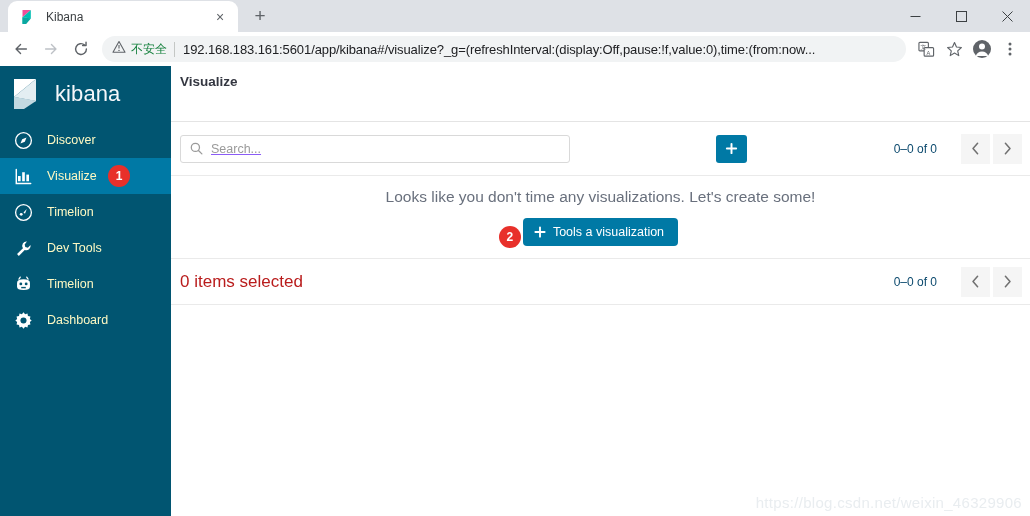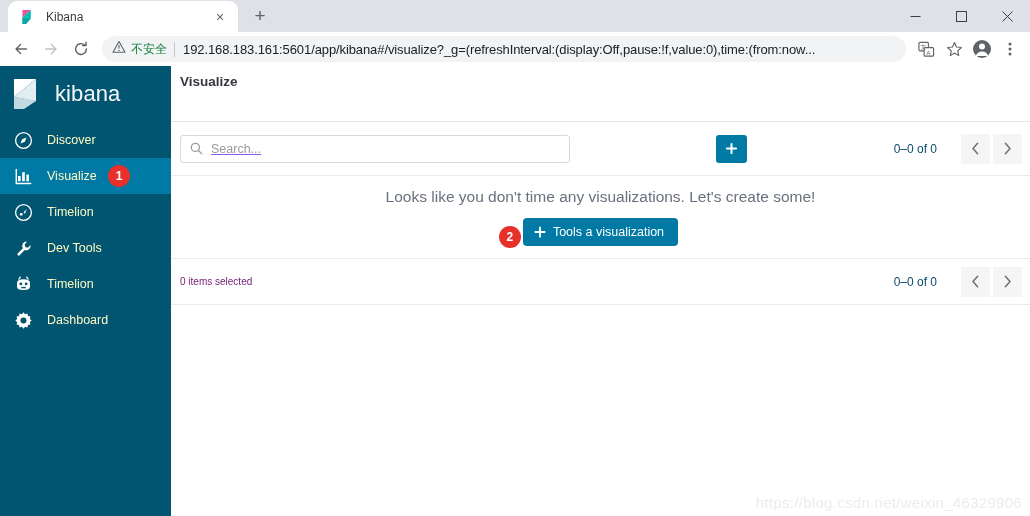--- a/index.html
+++ b/index.html
@@ -385,22 +385,22 @@
 
   .footer-row {
     height: 46px;
     flex: 0 0 46px;
     display: flex;
     align-items: center;
     padding: 0 8px 0 9px;
     border-bottom: 1px solid #eaeaea;
   }
   .footer-text {
-    font-size: 10px;
-    color: #701a75;
+    font-size: 17px;
+    color: #b91c1c;
   }
 
   .canvas-rest { flex: 1; position: relative; }
 
   .watermark {
     position: absolute;
     right: 8px;
     bottom: 5px;
     font-size: 15px;
     color: #e9edf0;

